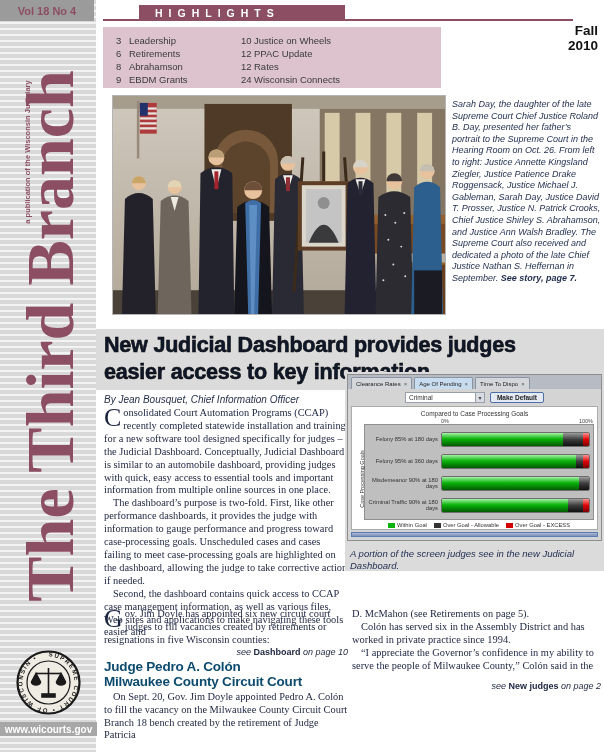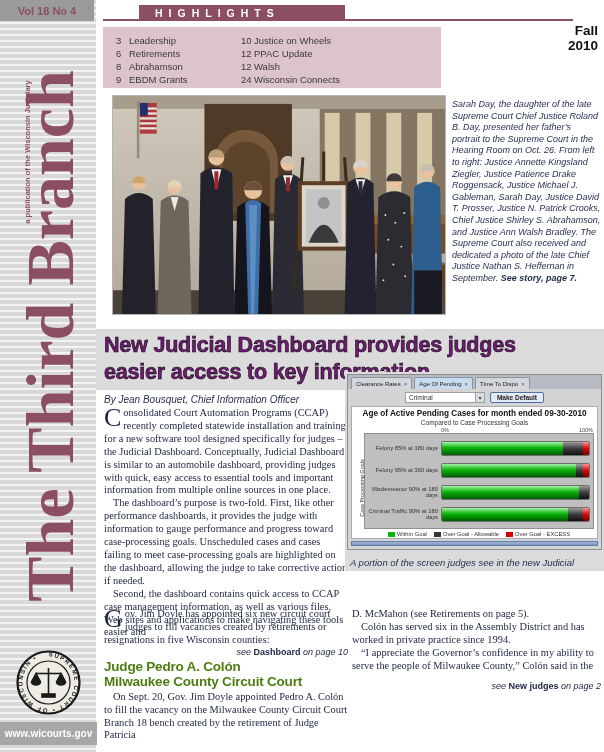--- a/index.html
+++ b/index.html
@@ -10,21 +10,21 @@
   .sidebar { position:absolute; left:0; top:0; width:96px; height:752px;
     background:repeating-linear-gradient(180deg,#D8D8D8 0px,#D8D8D8 4px,#F3F3F3 4px,#F3F3F3 6px); }
   .vol-box { position:absolute; left:0; top:0; width:94px; height:21px; background:#9B9B9B;
     color:#8C4E63; font-weight:bold; font-size:11px; display:flex; align-items:center; justify-content:center; }
   .masthead-title { position:absolute; left:50px; top:336px; transform:translate(-50%,-50%) rotate(-90deg);
     font-family:"Liberation Serif","DejaVu Serif",serif; font-weight:bold; font-size:68px; color:#8C4E63;
     white-space:nowrap; letter-spacing:0px; }
   .masthead-tagline { position:absolute; left:27px; top:152px; transform:translate(-50%,-50%) rotate(-90deg);
     font-size:7.5px; font-weight:bold; color:#8C4E63; white-space:nowrap; }
   .seal { position:absolute; left:15px; top:649px; }
-  .site-bar { position:absolute; left:0; top:722px; width:97px; height:23px; background:#A7A7A7;
+  .site-bar { position:absolute; left:0; top:722px; width:97px; height:14px; background:#A7A7A7;
     color:#fff; font-weight:bold; font-size:10px; display:flex; align-items:center; justify-content:center; }
 
   
   .highlights-bar { position:absolute; left:103px; top:5px; width:206px; height:16px; background:#8C4E63;
     color:#fff; font-weight:bold; font-size:10.5px; letter-spacing:6px; display:flex; align-items:center; padding-left:16px;margin-left:36px; }
   .header-rule { position:absolute; left:103px; top:19px; width:470px; height:2px; background:#8C4E63; }
   .issue-date { position:absolute; left:520px; top:23px; width:78px; text-align:right;
     font-size:13.5px; font-weight:bold; color:#111; line-height:15px; }
   .toc-box { position:absolute; left:103px; top:27px; width:338px; height:61px; background:#DCC3CE; }
   .toc-col { position:absolute; top:7px; font-size:9.5px; color:#3A3A3A; line-height:13px; }
@@ -35,21 +35,21 @@
 
   
   .photo { position:absolute; left:112px; top:95px; width:334px; height:220px; border:1px solid #B5B5B5; background:#C9C0B2; }
   .photo svg { display:block; width:100%; height:100%; }
   .photo-caption { position:absolute; left:452px; top:99px; width:149px; font-size:9px; line-height:11.6px;
     font-style:italic; color:#1F2B4E; }
   .photo-caption b { font-style:italic;text-align:right; }
 
   
   .band1 { position:absolute; left:96px; top:329px; width:508px; height:61px; background:#DBDBDB; }
-  .headline { font-weight:bold; color:#701a75; -webkit-text-stroke:0.6px #0B0B0B; letter-spacing:-0.2px; }
+  .headline { font-weight:bold; color:#0f172a; -webkit-text-stroke:0.6px #0B0B0B; letter-spacing:-0.2px; }
   .headline1 { position:absolute; left:8px; top:3px; font-size:21.5px; line-height:27px; }
   .byline { position:absolute; left:104px; top:394px; font-size:10px; font-style:italic; color:#26304E; }
   .serif { font-family:"Liberation Serif","DejaVu Serif",serif; color:#1C2440; }
   .col-a1 { position:absolute; left:104px; top:407px; width:244px; font-size:10.4px; line-height:12.9px; }
   .col-a1 p.ind { text-indent:9px; }
   .dropcap { float:left; font-size:26px; line-height:22px; padding-right:2px; font-family:"Liberation Serif","DejaVu Serif",serif; }
   .jump { margin-top:7px; text-align:right; font-family:"Liberation Sans","DejaVu Sans",sans-serif;
     font-style:italic; font-size:9px; color:#1C2440; }
   .jump b { font-style:normal; }
 
@@ -88,21 +88,21 @@
   .leg-swatch { width:7px; height:5px; display:inline-block; }
   .dash-scroll { height:5px; margin:2px 3px 3px 3px; background:linear-gradient(180deg,#A9B8D2,#7E92B8); border:1px solid #5B7FB4; }
   .figcaption { padding:5px 6px 0 5px; font-size:9.5px; line-height:11.5px; font-style:italic; color:#1F2B4E; }
 
   
   .band2 { position:absolute; left:96px; top:576px; width:508px; height:30px; background:#DBDBDB; }
   .headline2 { position:absolute; left:8px; top:2px; font-size:22.5px; line-height:26px; }
   .col-a2l { position:absolute; left:104px; top:608px; width:244px; font-size:10.4px; line-height:12.9px; }
   .col-a2r { position:absolute; left:352px; top:608px; width:249px; font-size:10.4px; line-height:12.9px; }
   .col-a2r p.ind { text-indent:9px; }
-  .subhead { font-family:"Liberation Sans","DejaVu Sans",sans-serif; font-weight:bold; color:#4d7c0f;
+  .subhead { font-family:"Liberation Sans","DejaVu Sans",sans-serif; font-weight:bold; color:#0c4a6e;
     font-size:13.5px; line-height:15.5px; margin-top:12px; letter-spacing:-0.2px; }
   .col-a2l p.ind { text-indent:9px; margin-top:1px; }
 </style>
 </head>
 <body>
 
 <div class="page">
 
   <div class="sidebar">
     <div class="masthead-title">The Third Branch</div>
@@ -158,21 +158,21 @@
       <div class="toc-row">
           <span class="toc-num">10</span>
           <span>Justice on Wheels</span>
         </div>
       <div class="toc-row">
           <span class="toc-num">12</span>
           <span>PPAC Update</span>
         </div>
       <div class="toc-row">
           <span class="toc-num">12</span>
-          <span>Walsh</span>
+          <span>Rates</span>
         </div>
       <div class="toc-row">
           <span class="toc-num">24</span>
           <span>Wisconsin Connects</span>
         </div>
     </div>
   </div>
 
   <div class="photo">
     <svg viewBox="0 0 334 220" preserveAspectRatio="none">
@@ -314,21 +314,20 @@
           </div>
       </div>
       <div class="dash-toolbar">
         <div class="dash-select">
           <span class="val">Criminal</span>
           <span class="arrow">▾</span>
         </div>
         <button class="dash-btn">Make Default</button>
       </div>
       <div class="chart">
-        <div class="chart-title">Age of Active Pending Cases for month ended 09-30-2010</div>
         <div class="chart-sub">Compared to Case Processing Goals</div>
         <div class="chart-plot">
           <div class="ylab">Case Processing Goals</div>
           <div class="axis-row">
             <span></span>
             <span class="axis-ticks">
                 <span>0%</span>
                 <span>100%</span>
               </span>
           </div>

